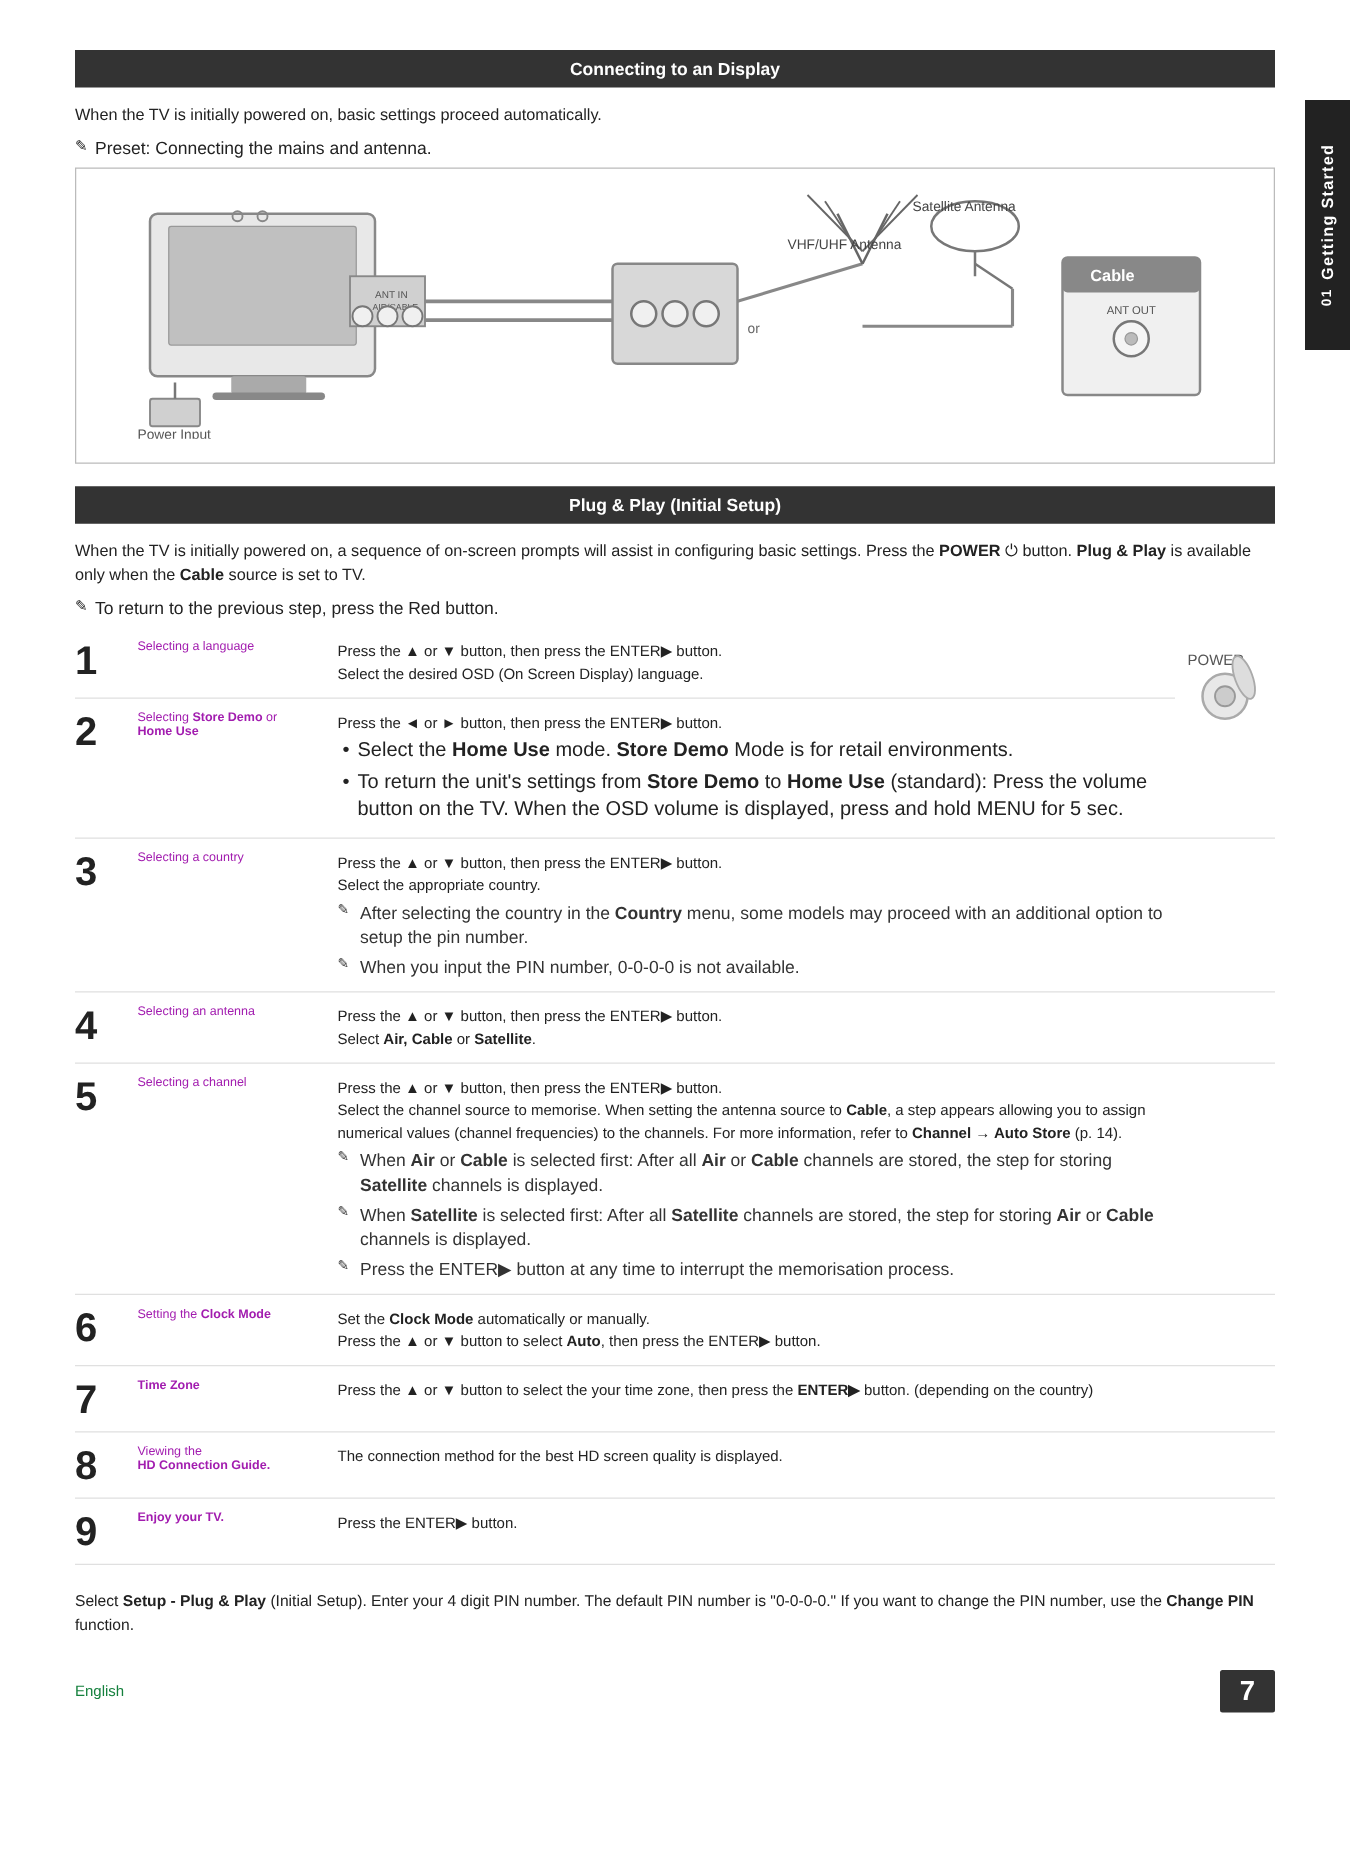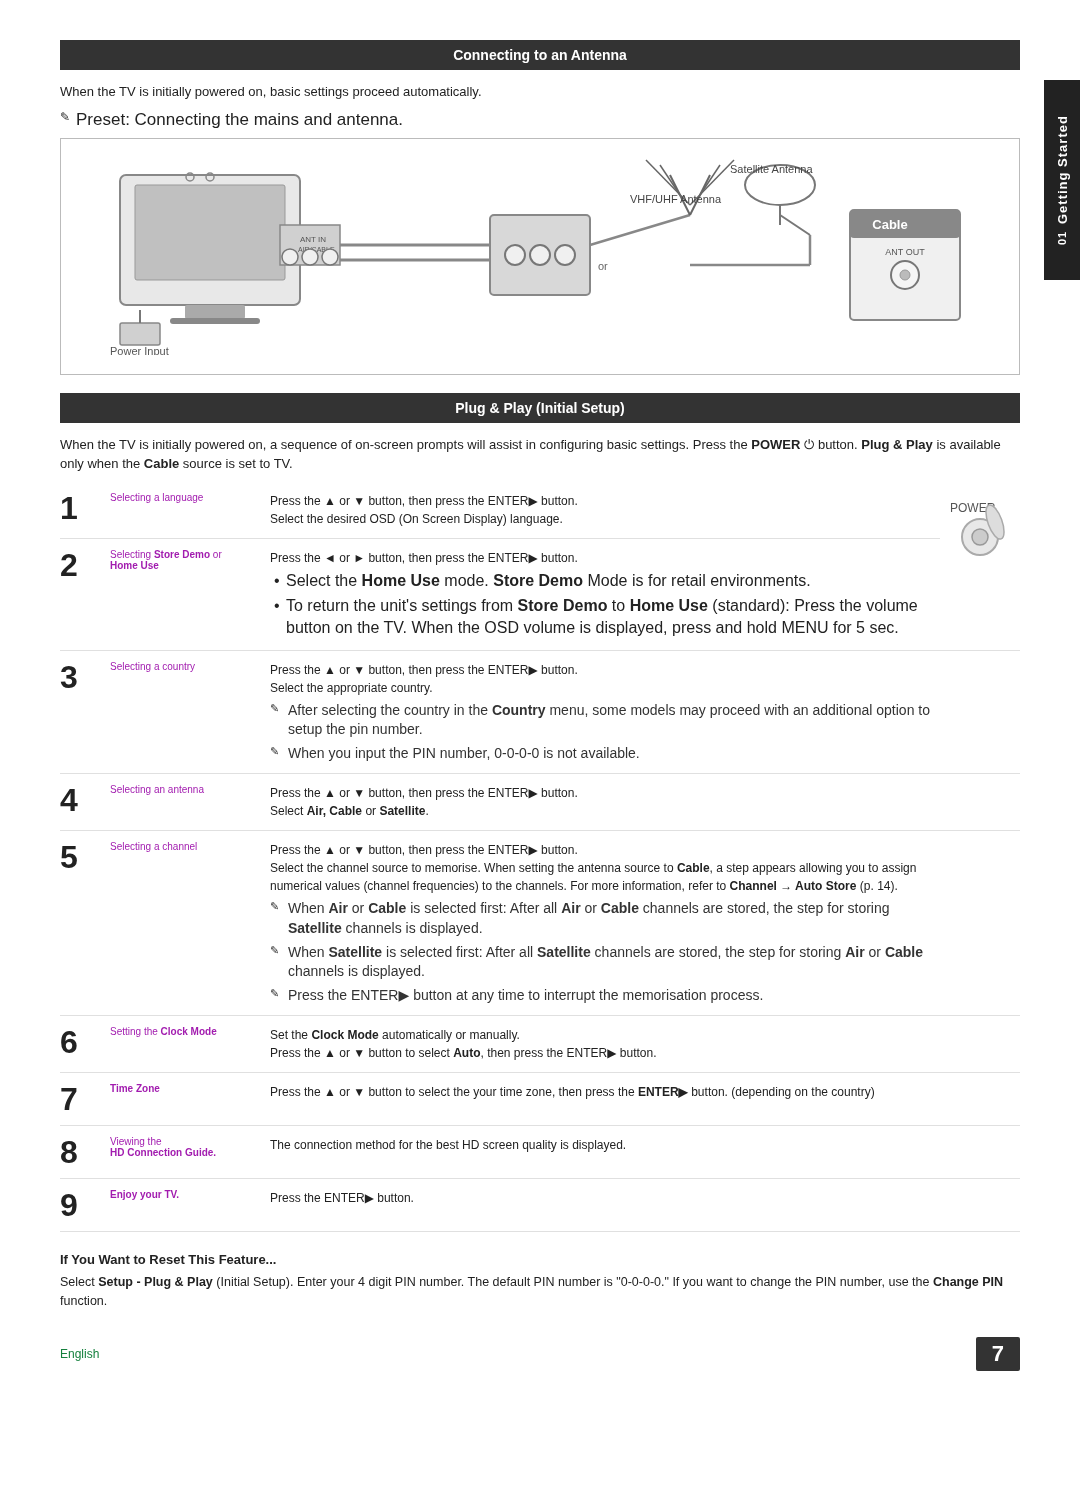--- a/index.html
+++ b/index.html
@@ -69,21 +69,21 @@
 
     
     .intro-text {
       margin-bottom: 8px;
       font-size: 13px;
       line-height: 1.5;
     }
 
     .note-line {
       margin-bottom: 8px;
-      font-size: 17px;
+      font-size: 14px;
       padding-left: 16px;
       position: relative;
     }
 
     .note-line::before {
       content: "✎";
       position: absolute;
       left: 0;
       font-size: 12px;
     }
@@ -213,21 +213,21 @@
 <body>
 
 <div class="page-container">
 
   <div class="side-tab">
     <span class="side-tab-number">01</span>
     <span>Getting Started</span>
   </div>
 
   <div class="section-header">
-    <span>Connecting to an Antenna</span>
+    <span>Connecting to an Display</span>
   </div>
 
   <p class="intro-text">When the TV is initially powered on, basic settings proceed automatically.</p>
   <p class="note-line">Preset: Connecting the mains and antenna.</p>
 
   <div class="antenna-diagram">
     <svg class="diagram-svg" viewBox="0 0 900 200">
 
       <rect x="30" y="20" width="180" height="130" rx="6" fill="#e8e8e8" stroke="#888" stroke-width="2"></rect>
       <rect x="45" y="30" width="150" height="95" rx="2" fill="#c0c0c0" stroke="#999" stroke-width="1"></rect>
@@ -287,20 +287,21 @@
     </svg>
   </div>
 
   <div class="section-header">
     <span>Plug &amp; Play (Initial Setup)</span>
   </div>
 
   <p class="intro-text">
     <span>When the TV is initially powered on, a sequence of on-screen prompts will assist in configuring basic settings. Press the <span class="bold">POWER</span> ⏻ button. </span><span class="bold">Plug &amp; Play</span><span> is available only when the </span><span class="bold">Cable</span><span> source is set to TV.</span>
   </p>
+  <p class="note-line">To return to the previous step, press the Red button.</p>
 
   <table class="steps-table">
     <tbody>
 
       <tr>
         <td class="step-num-cell">1</td>
         <td class="step-label-cell">Selecting a language</td>
         <td class="step-desc-cell">
           Press the ▲ or ▼ button, then press the ENTER▶ button.<br>
           Select the desired OSD (On Screen Display) language.
@@ -396,21 +397,20 @@
         <td class="step-desc-cell">
           Press the ENTER▶ button.
         </td>
         <td></td>
       </tr>
 
     </tbody>
   </table>
 
   <div class="reset-section">
-    <p class="reset-title">If You Want to Reset This Feature...</p>
     <p class="reset-text">
       Select <span class="bold">Setup - Plug &amp; Play</span> (Initial Setup). Enter your 4 digit PIN number. The default PIN number is "0-0-0-0." If you want to change the PIN number, use the <span class="bold">Change PIN</span> function.
     </p>
   </div>
 
   <div class="footer">
     <span class="footer-lang">English</span>
     <span class="footer-page">7</span>
   </div>
 

